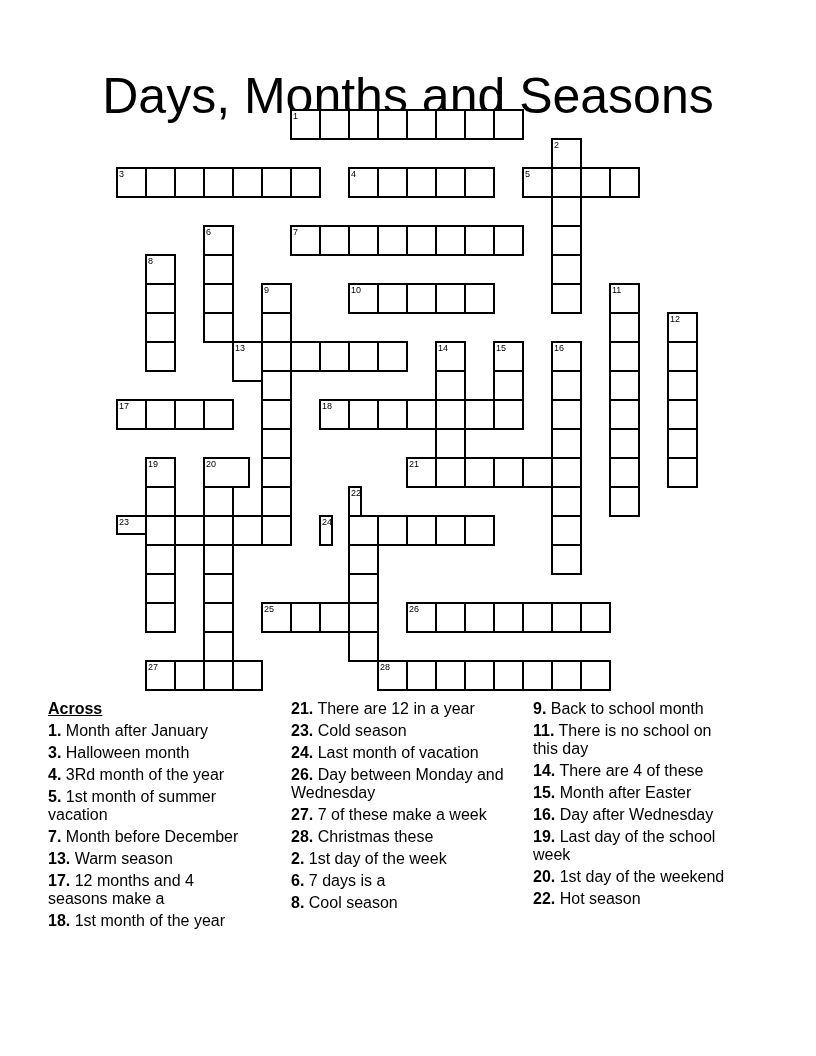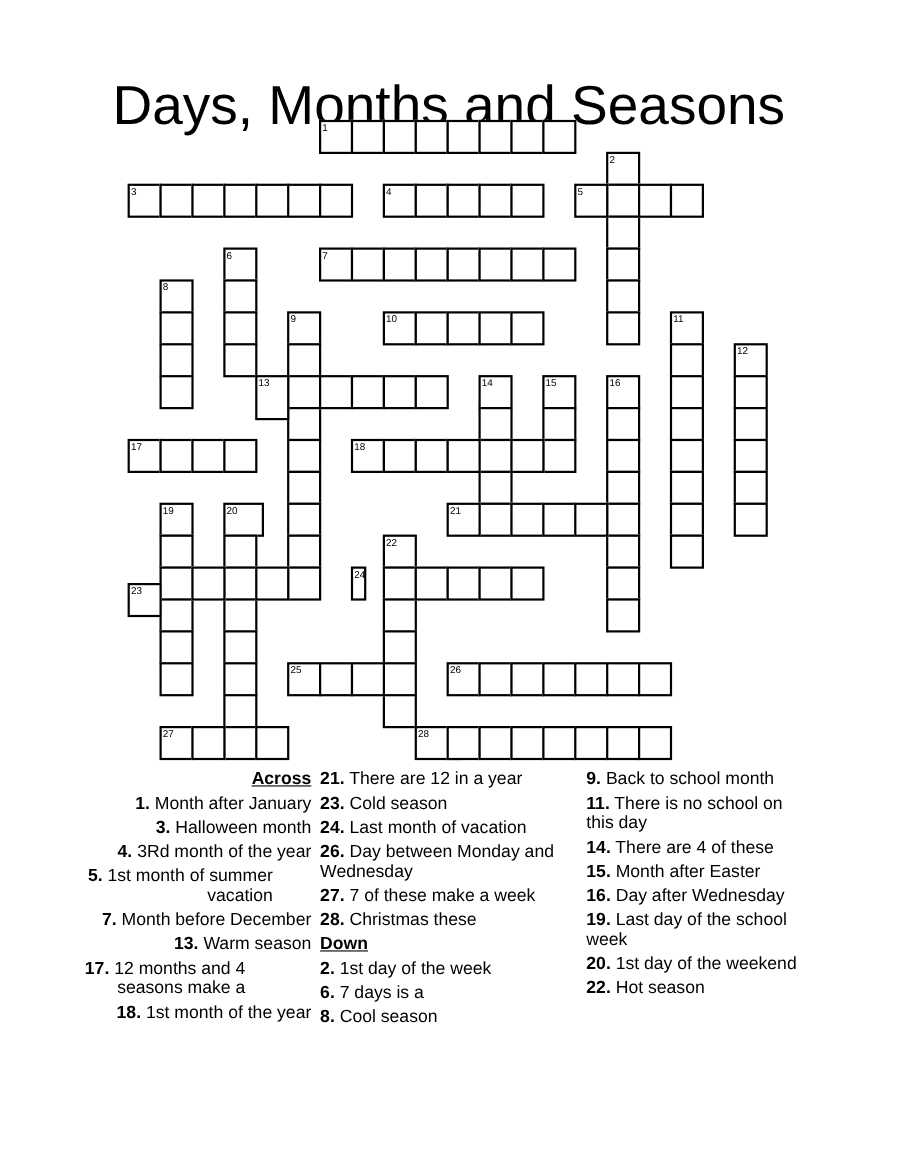--- a/index.html
+++ b/index.html
@@ -3,21 +3,21 @@
 <meta charset="utf-8">
 <style>
   html, body { margin: 0; padding: 0; background: #ffffff; }
   body { width: 816px; height: 1056px; position: relative; overflow: hidden; font-family: "Liberation Sans", sans-serif; color: #000; }
   .title { position: absolute; left: 0; top: 32px; width: 816px; text-align: center; font-size: 50px; line-height: 60px; font-weight: normal; letter-spacing: 0px; }
   .grid { position: absolute; left: 117px; top: 110px; width: 600px; height: 590px; }
   .cell { position: absolute; width: 29px; height: 29px; box-sizing: border-box; border: 2px solid #000; background: #fff; }
   .cell .num { position: absolute; left: 1px; top: 0px; font-size: 9px; line-height: 10px; color: #000; }
   .clues { position: absolute; top: 700px; font-size: 16px; line-height: 18px; }
   .col { position: absolute; width: 235px; }
-  .col1 { left: 48px; text-align: right; }
+  .col1 { left: 48px; }
   .col2 { left: 291px; }
   .col3 { left: 533px; }
   .heading { font-weight: bold; text-decoration: underline; margin-bottom: 4px; }
   .clue { margin-bottom: 4px; }
   .clue b { font-weight: bold; }
 </style>
 </head>
 <body>
 
 <h1 class="title">Days, Months and Seasons</h1>
@@ -163,45 +163,45 @@
     <div class="cell" style="left: 289px; top: 289px; width: 31px; height: 31px;"></div>
     <div class="cell" style="left: 347px; top: 289px; width: 31px; height: 31px;"></div>
     <div class="cell" style="left: 28px; top: 347px; width: 31px; height: 31px;">
       <span class="num">19</span>
     </div>
     <div class="cell" style="left: 28px; top: 376px; width: 31px; height: 31px;"></div>
     <div class="cell" style="left: 28px; top: 405px; width: 31px; height: 31px;"></div>
     <div class="cell" style="left: 28px; top: 434px; width: 31px; height: 31px;"></div>
     <div class="cell" style="left: 28px; top: 463px; width: 31px; height: 31px;"></div>
     <div class="cell" style="left: 28px; top: 492px; width: 31px; height: 31px;"></div>
-    <div class="cell" style="left: 86px; top: 347px; width: 37px; height: 31px;">
+    <div class="cell" style="left: 86px; top: 347px; width: 47px; height: 31px;">
       <span class="num">20</span>
     </div>
     <div class="cell" style="left: 86px; top: 376px; width: 31px; height: 31px;"></div>
     <div class="cell" style="left: 86px; top: 405px; width: 31px; height: 31px;"></div>
     <div class="cell" style="left: 86px; top: 434px; width: 31px; height: 31px;"></div>
     <div class="cell" style="left: 86px; top: 463px; width: 31px; height: 31px;"></div>
     <div class="cell" style="left: 86px; top: 492px; width: 31px; height: 31px;"></div>
     <div class="cell" style="left: 86px; top: 521px; width: 31px; height: 31px;"></div>
     <div class="cell" style="left: 86px; top: 550px; width: 31px; height: 31px;"></div>
     <div class="cell" style="left: 289px; top: 347px; width: 31px; height: 31px;">
       <span class="num">21</span>
     </div>
     <div class="cell" style="left: 347px; top: 347px; width: 31px; height: 31px;"></div>
     <div class="cell" style="left: 376px; top: 347px; width: 31px; height: 31px;"></div>
     <div class="cell" style="left: 405px; top: 347px; width: 31px; height: 31px;"></div>
-    <div class="cell" style="left: 231px; top: 376px; width: 31px; height: 31px;">
+    <div class="cell" style="left: 231px; top: 376px; width: 14px; height: 31px;">
       <span class="num">22</span>
     </div>
     <div class="cell" style="left: 231px; top: 405px; width: 31px; height: 31px;"></div>
     <div class="cell" style="left: 231px; top: 434px; width: 31px; height: 31px;"></div>
     <div class="cell" style="left: 231px; top: 463px; width: 31px; height: 31px;"></div>
     <div class="cell" style="left: 231px; top: 492px; width: 31px; height: 31px;"></div>
     <div class="cell" style="left: 231px; top: 521px; width: 31px; height: 31px;"></div>
-    <div class="cell" style="left: -1px; top: 420px; width: 31px; height: 31px;">
+    <div class="cell" style="left: -1px; top: 405px; width: 31px; height: 20px;">
       <span class="num">23</span>
     </div>
     <div class="cell" style="left: 57px; top: 405px; width: 31px; height: 31px;"></div>
     <div class="cell" style="left: 115px; top: 405px; width: 31px; height: 31px;"></div>
     <div class="cell" style="left: 202px; top: 405px; width: 14px; height: 31px;">
       <span class="num">24</span>
     </div>
     <div class="cell" style="left: 260px; top: 405px; width: 31px; height: 31px;"></div>
     <div class="cell" style="left: 289px; top: 405px; width: 31px; height: 31px;"></div>
     <div class="cell" style="left: 318px; top: 405px; width: 31px; height: 31px;"></div>
@@ -249,21 +249,20 @@
     <div class="clue" style="width:175px"><b>17.</b> <span>12 months and 4 seasons make a</span></div>
     <div class="clue"><b>18.</b> <span>1st month of the year</span></div>
   </div>
   <div class="col col2">
     <div class="clue"><b>21.</b> <span>There are 12 in a year</span></div>
     <div class="clue"><b>23.</b> <span>Cold season</span></div>
     <div class="clue"><b>24.</b> <span>Last month of vacation</span></div>
     <div class="clue" style="width:215px"><b>26.</b> <span>Day between Monday and Wednesday</span></div>
     <div class="clue"><b>27.</b> <span>7 of these make a week</span></div>
     <div class="clue"><b>28.</b> <span>Christmas these</span></div>
-    <div class="heading">Down</div>
     <div class="clue"><b>2.</b> <span>1st day of the week</span></div>
     <div class="clue"><b>6.</b> <span>7 days is a</span></div>
     <div class="clue"><b>8.</b> <span>Cool season</span></div>
   </div>
   <div class="col col3">
     <div class="clue"><b>9.</b> <span>Back to school month</span></div>
     <div class="clue" style="width:205px"><b>11.</b> <span>There is no school on this day</span></div>
     <div class="clue"><b>14.</b> <span>There are 4 of these</span></div>
     <div class="clue"><b>15.</b> <span>Month after Easter</span></div>
     <div class="clue"><b>16.</b> <span>Day after Wednesday</span></div>

